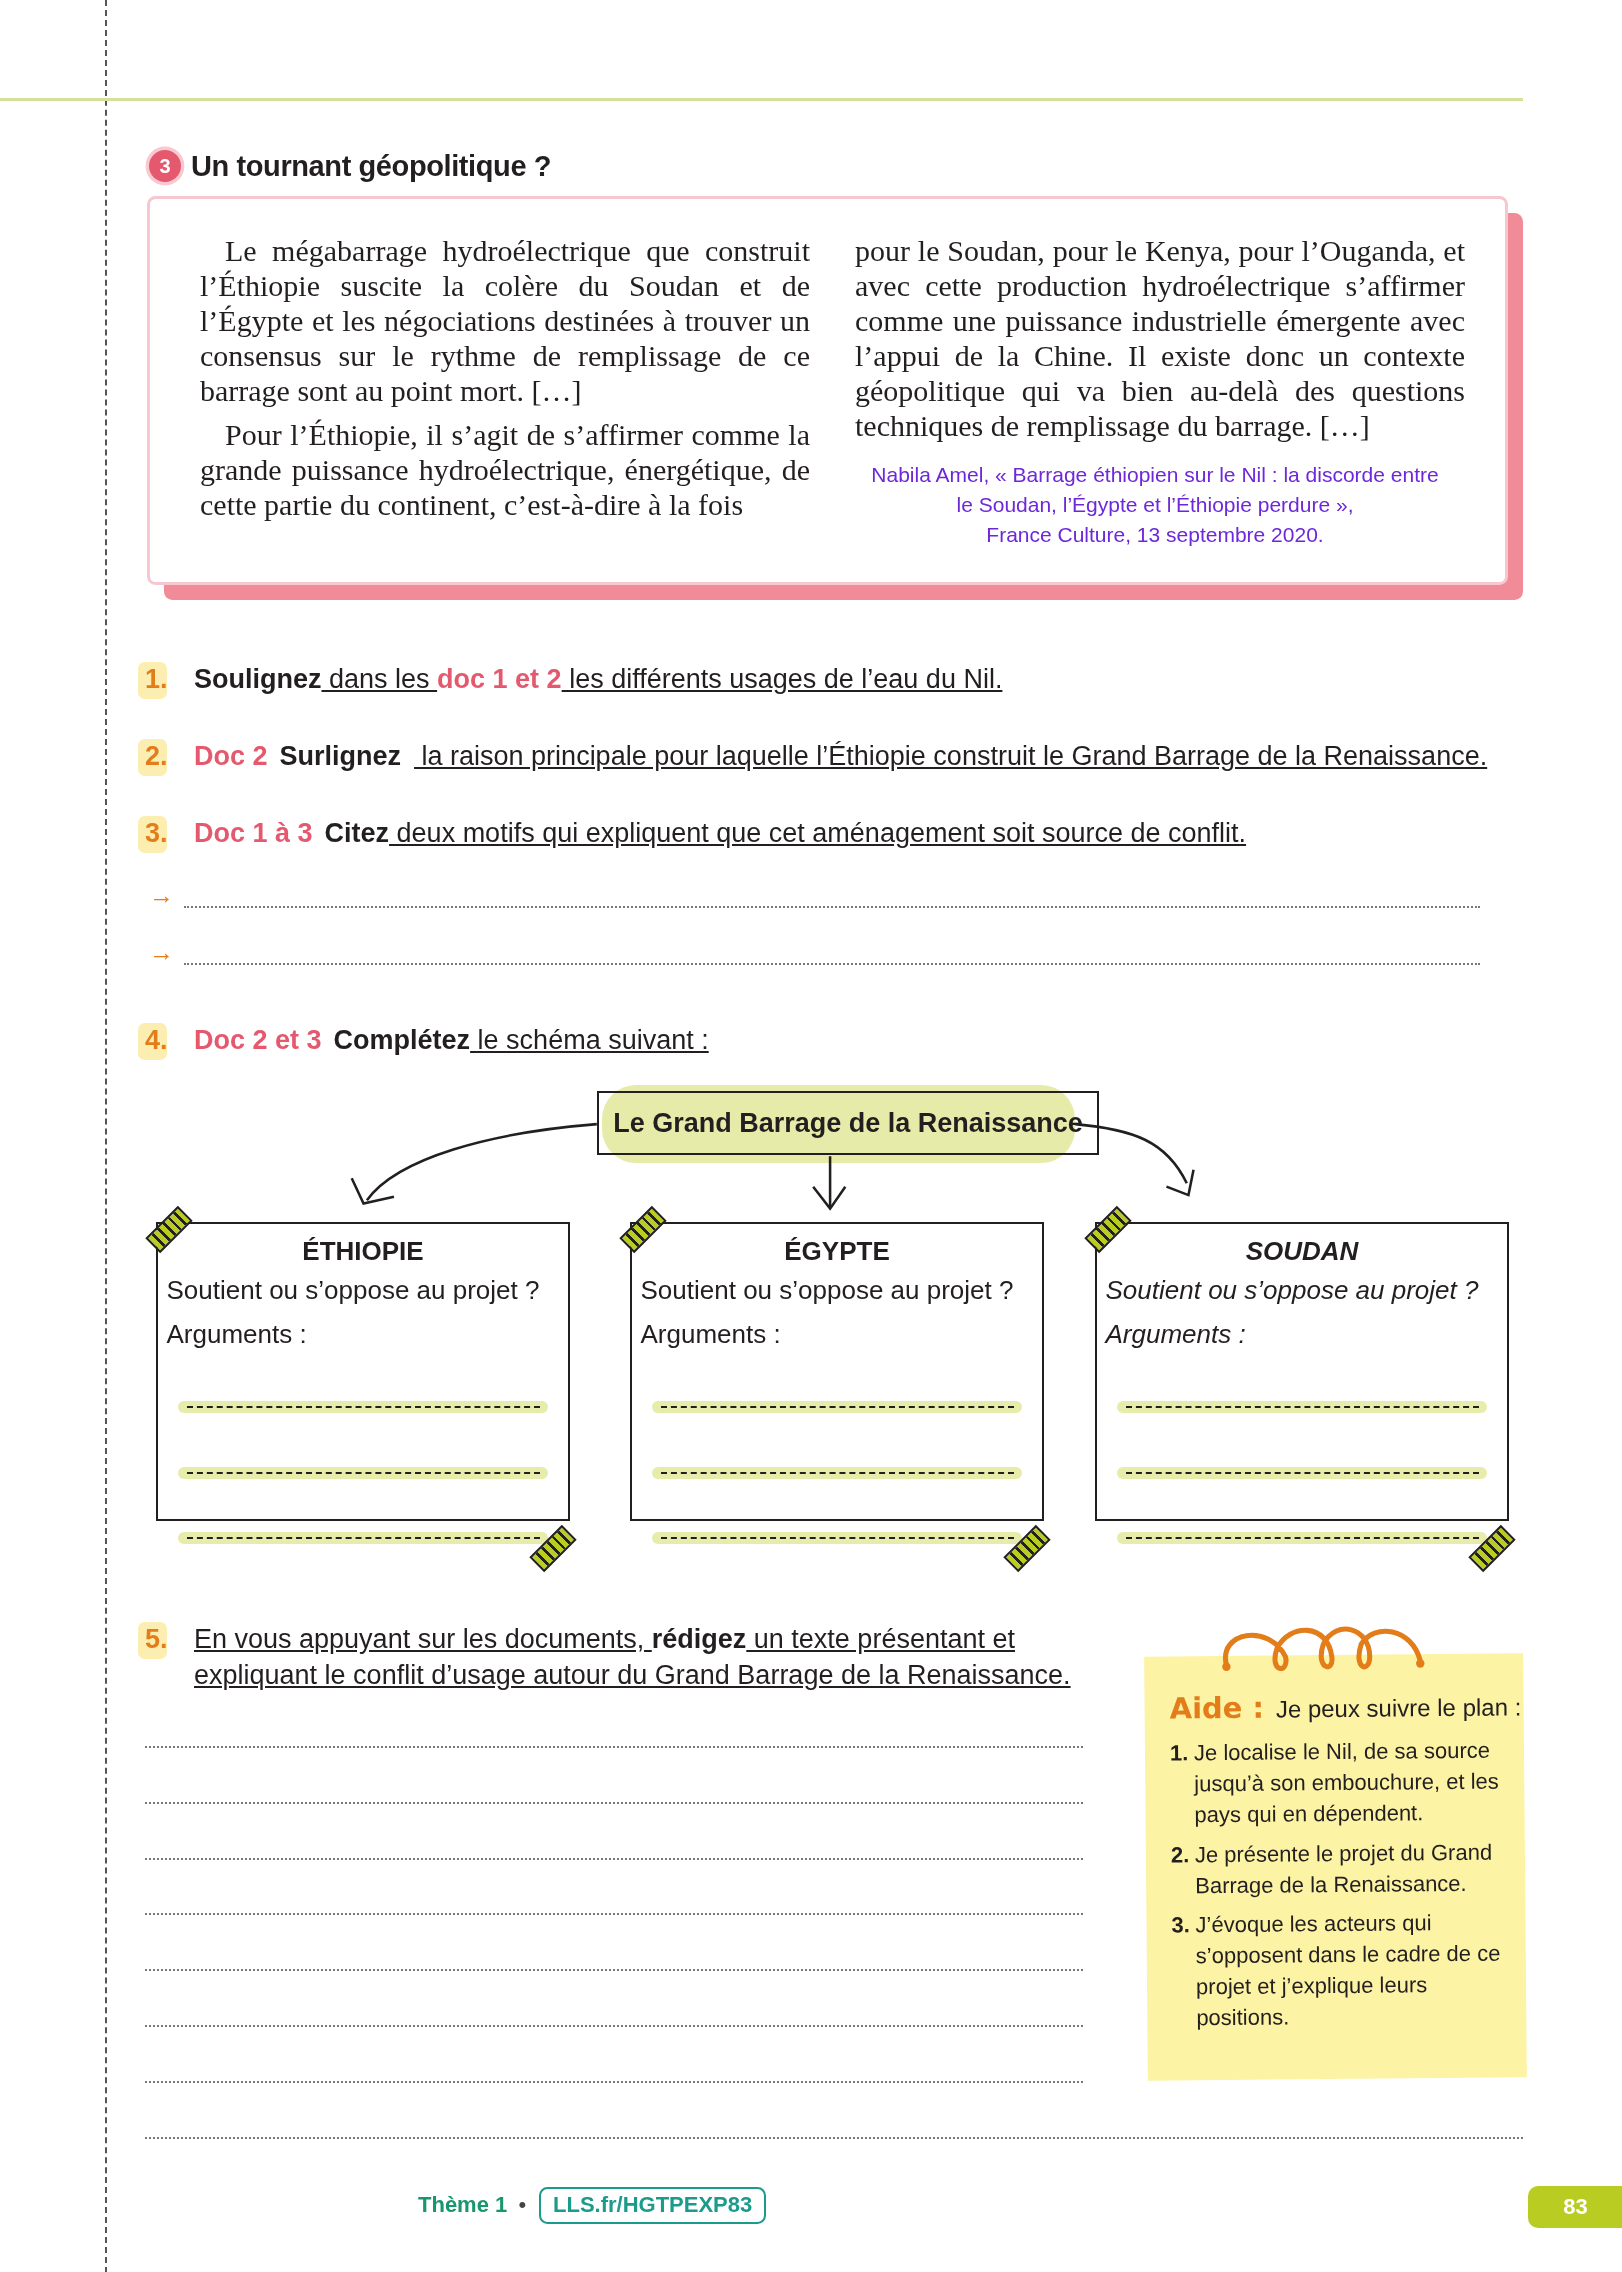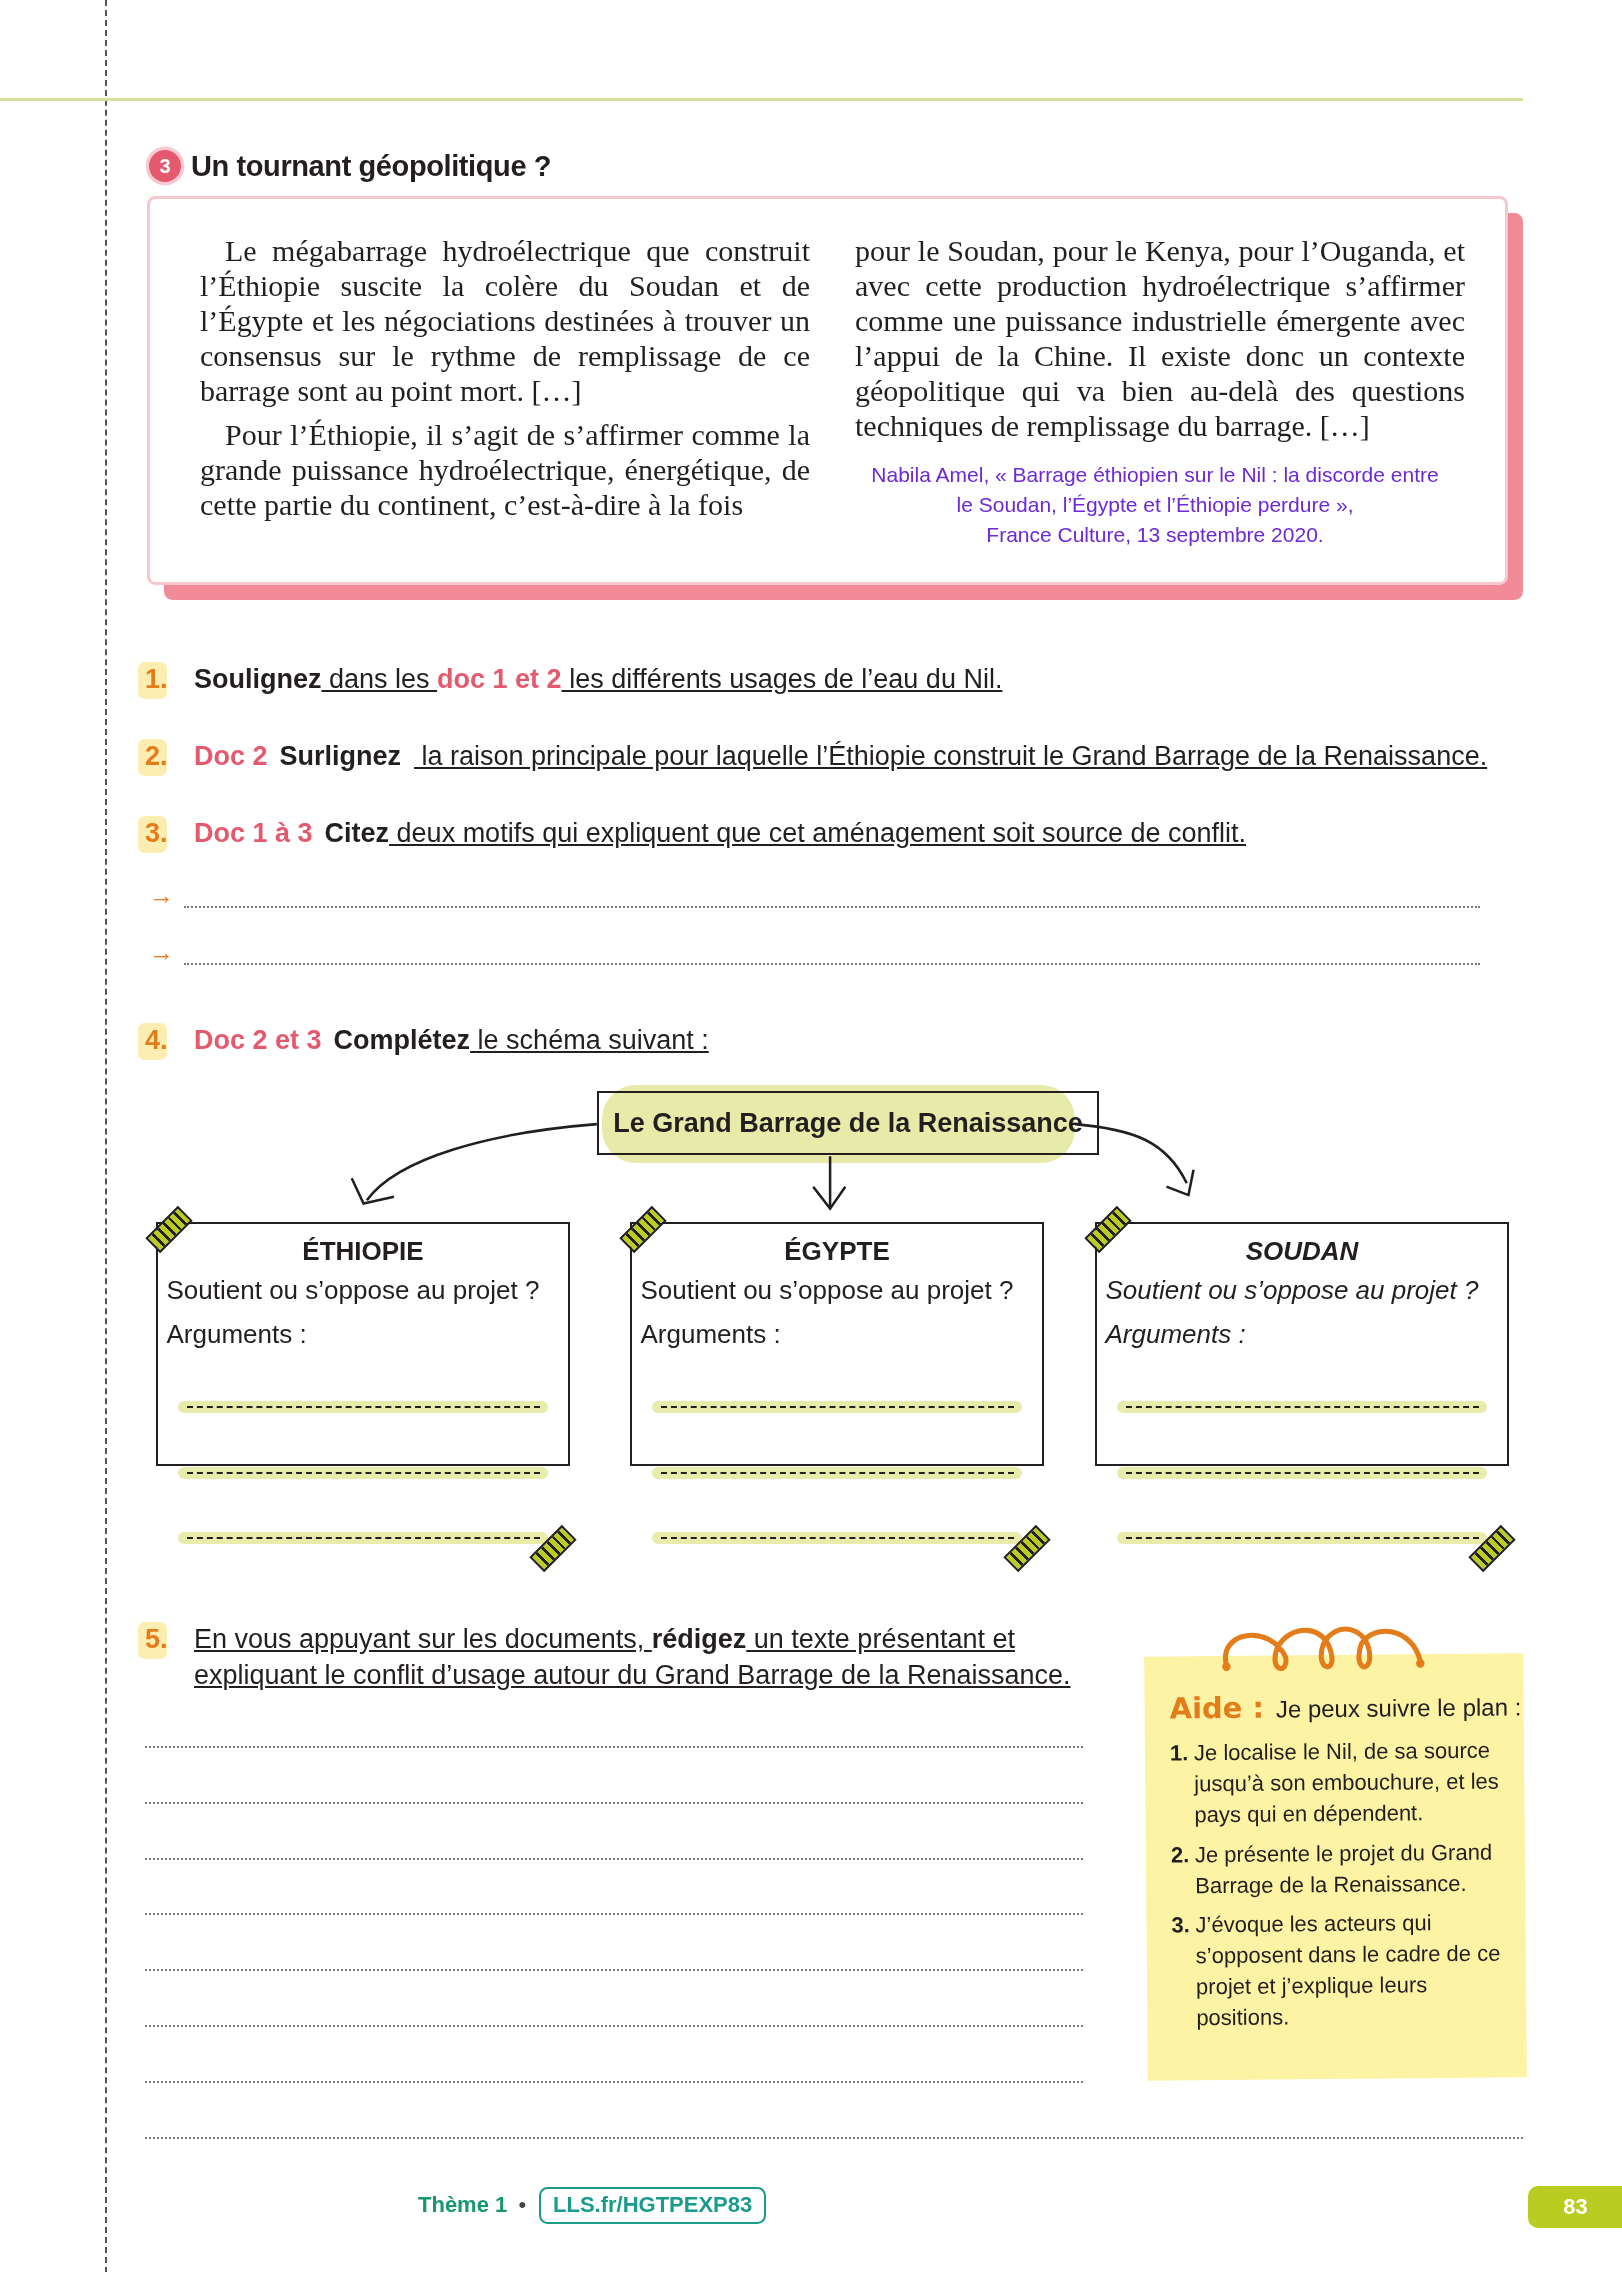--- a/index.html
+++ b/index.html
@@ -44,21 +44,21 @@
   .q-bold { font-weight: 700; margin-right: 8.5px; }
   .q-text { white-space: pre; text-decoration: underline; }
 
   .answer-line { height: 0; border-bottom: 2.5px dotted #777; }
   .arrow { font-size: 25px; color: #e37d1a; font-weight: 700; }
 
   
   .schema-title-box { left: 597px; top: 1091px; width: 502px; height: 64px; border: 2.5px solid #231f20; box-sizing: border-box; display: flex; align-items: center; justify-content: center; }
   .schema-highlight { left: 602px; top: 1085px; width: 473px; height: 78px; background: #e4e9a0; border-radius: 34px; opacity: 0.9; }
   .schema-title { font-size: 27px; font-weight: 700; color: #231f20; position: relative; }
-  .country-box { top: 1222px; width: 414px; height: 244px; border: 2.5px solid #231f20; box-sizing: border-box; background: #fff; }
+  .country-box { top: 1222px; width: 414px; height: 299px; border: 2.5px solid #231f20; box-sizing: border-box; background: #fff; }
   .country-name { position: absolute; left: 0; right: 0; top: 12px; text-align: center; font-size: 26px; font-weight: 700; }
   .country-q { position: absolute; left: 8.5px; top: 51px; font-size: 26px; }
   .country-arg { position: absolute; left: 8.5px; top: 95px; font-size: 26px; }
   .arg-line { position: absolute; left: 20px; right: 20px; height: 12px; background: #e7ecab; border-radius: 6px; }
   .arg-line::after { content: ""; position: absolute; left: 8.5px; right: 8.5px; top: 5px; border-top: 2.5px dashed #231f20; }
   .tape { position: absolute; width: 42px; height: 17px; border: 2.5px solid #231f20;
     background: repeating-linear-gradient(90deg, #b8cc21 0 5px, #231f20 5px 7.6px); transform: rotate(-45deg); }
 
   
   .aide { left: 1146px; top: 1655px; width: 379px; height: 424px; background: #fcf3a4; transform: rotate(-0.5deg); }

